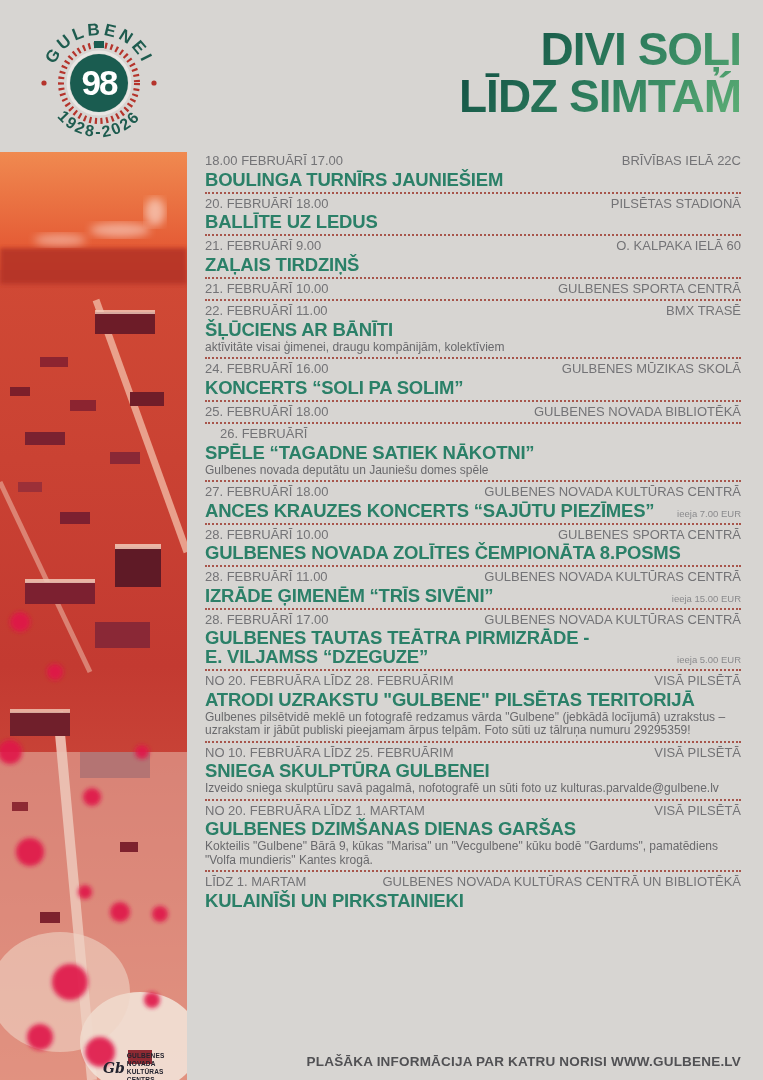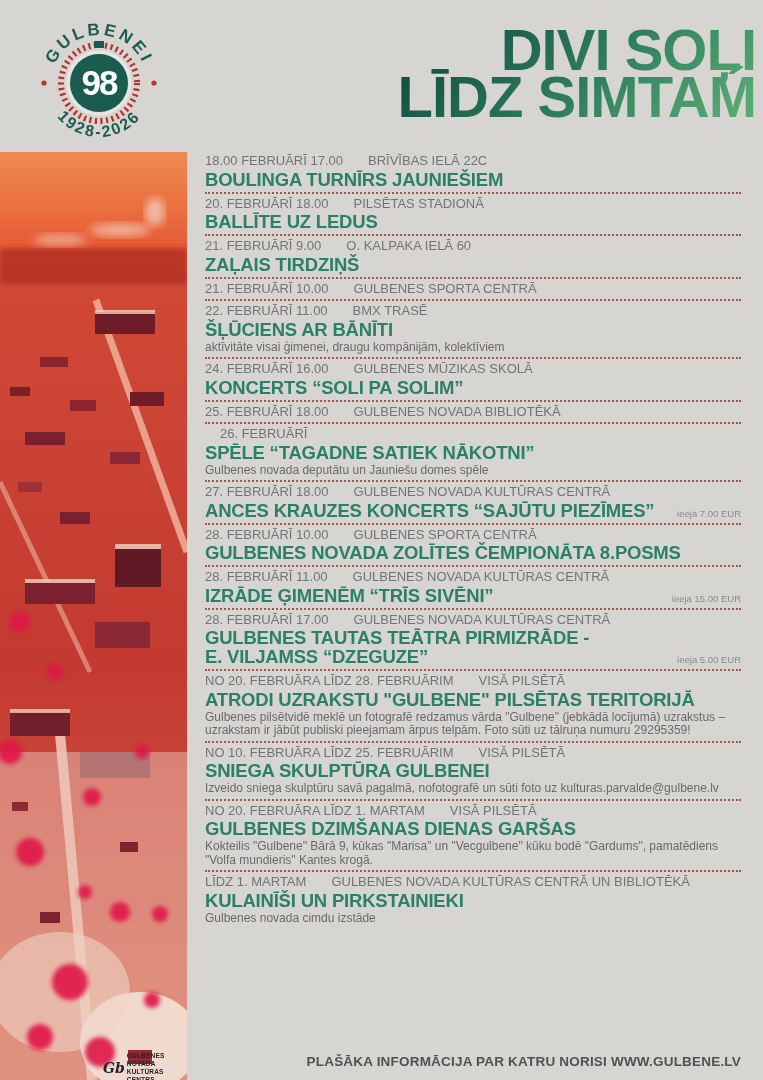--- a/index.html
+++ b/index.html
@@ -12,30 +12,30 @@
   .photo { position:absolute; left:0; top:152px; width:187px; height:928px; }
   .photo svg { display:block; width:100%; height:100%; }
   .photo-logo { position:absolute; left:103px; top:880px; display:flex; align-items:center; gap:2px;margin-top:20px; }
   .photo-logo .mark { font-family:"DejaVu Serif",serif; font-weight:bold; font-style:italic;
     font-size:14px; color:#23232e; line-height:1; }
   .photo-logo .ltxt { font-size:6.5px; font-weight:bold; color:#23232e; line-height:8px; letter-spacing:.2px; }
   
   .badge { position:absolute; left:24px; top:8px; width:150px; height:150px; }
   
   .main-title {
-    position:absolute; right:7px; top:26px; text-align:right;
-    font-size:58px; font-weight:bold; line-height:47px; letter-spacing:-1px;
+    position:absolute; right:22px; top:26px; text-align:right;
+    font-size:46px; font-weight:bold; line-height:47px; letter-spacing:-1px;
     background:linear-gradient(135deg,#0d4a40 5%,#2f7f5e 55%,#58aa73 95%);
     -webkit-background-clip:text; background-clip:text; color:transparent;
     white-space:pre-line;
   }
   
   .events { position:absolute; left:205px; top:154px; width:536px; }
   .event { position:relative; }
-  .meta { display:flex; justify-content:flex-start; gap:10px;
+  .meta { display:flex; justify-content:space-between; gap:10px;
     font-size:13px; line-height:14.5px; color:#737376; white-space:pre-line; }
   .meta span:last-child { text-align:right;padding-left:15px; }
   .trow { position:relative; margin-top:1px; }
   .etitle { font-size:18.5px; line-height:19px; font-weight:bold; color:#2b8068;
     letter-spacing:-.2px; white-space:pre-line; }
   .note { position:absolute; right:0; bottom:1px; font-size:9.5px; color:#8a8a8c; }
   .desc { font-size:12px; line-height:13.5px; color:#69696c; margin-top:2px; }
   .sep { border-bottom:2.5px dotted #a7554b; margin:3px 0 3px; }
   
   .footer { position:absolute; right:22px; bottom:11px; font-size:13.5px; font-weight:bold;
@@ -339,18 +339,17 @@
 
   <div class="event">
     <div class="meta">
       <span>LĪDZ 1. MARTAM</span>
       <span>GULBENES NOVADA KULTŪRAS CENTRĀ UN BIBLIOTĒKĀ</span>
     </div>
     <div class="trow">
       <div class="etitle">KULAINĪŠI UN PIRKSTAINIEKI</div>
 
     </div>
-    <div class="desc">Gulbenes novada cimdu izstāde</div>
 
   </div>
 </div>
 
 <div class="footer">PLAŠĀKA INFORMĀCIJA PAR KATRU NORISI WWW.GULBENE.LV</div>
 
 </body></html>

